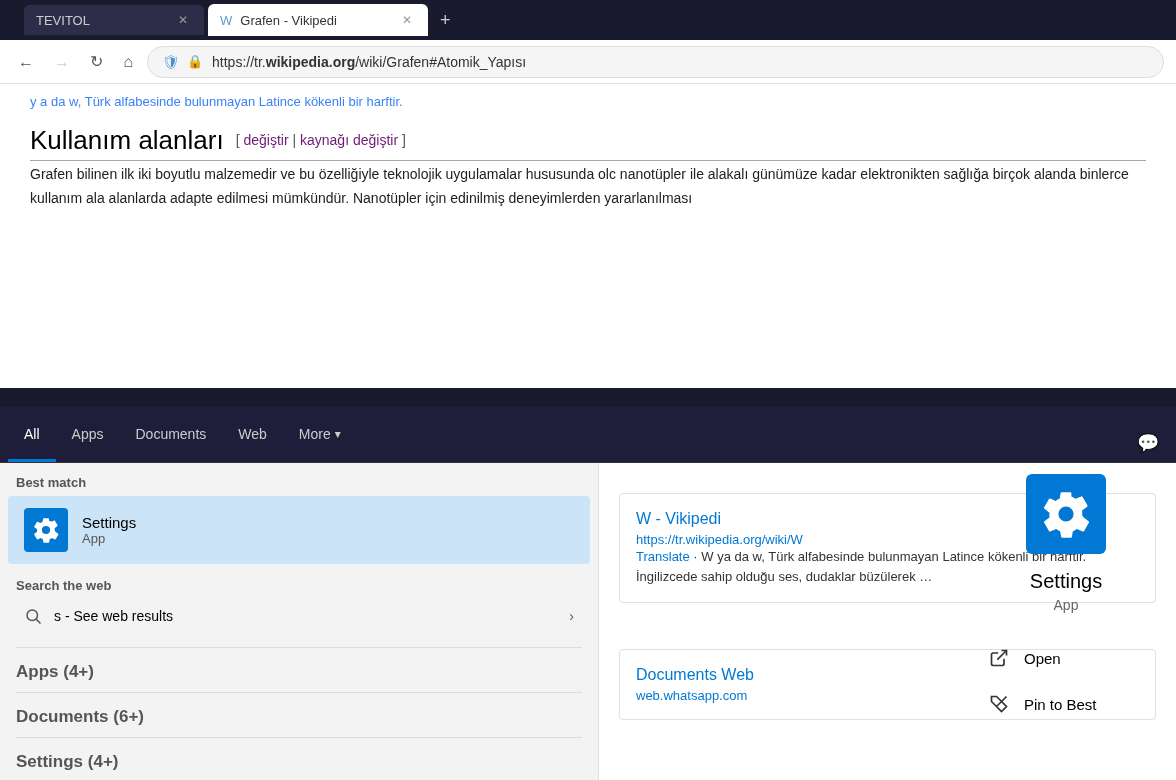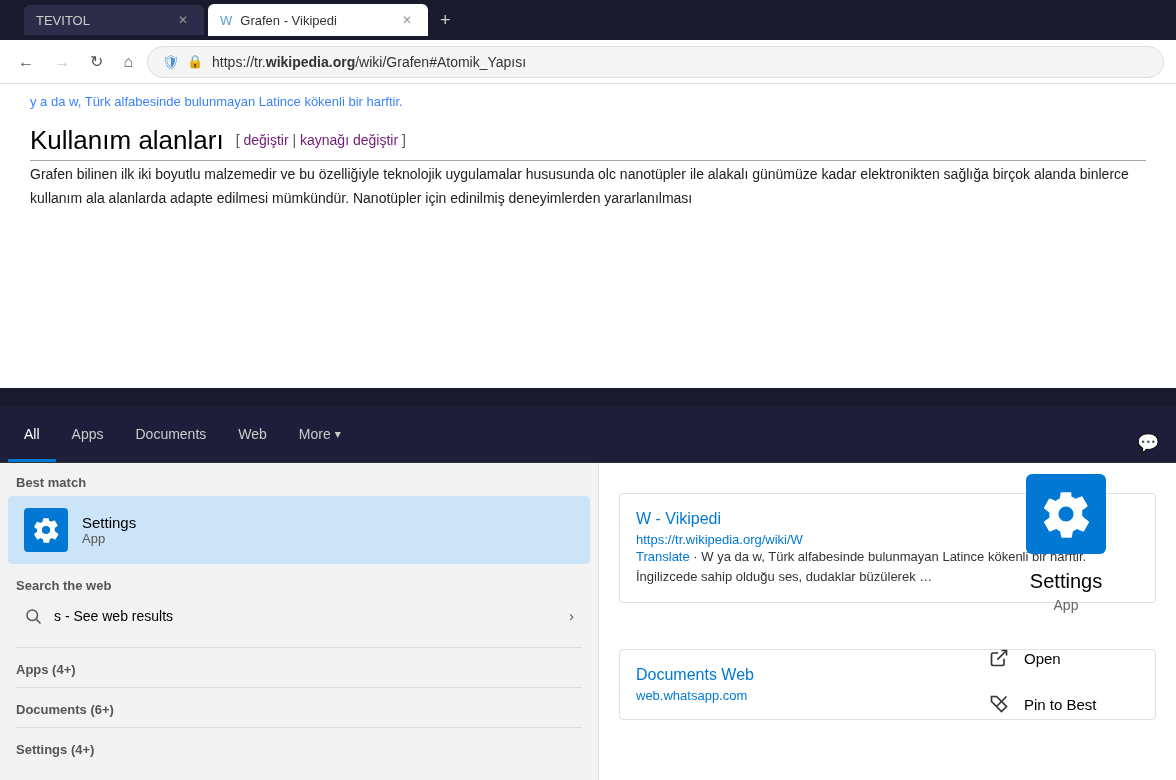--- a/index.html
+++ b/index.html
@@ -290,21 +290,21 @@
       font-size: 14px;
     }
 
     .section-divider {
       height: 1px;
       background: #ddd;
       margin: 6px 16px;
     }
 
     .category-section-label {
-      font-size: 13px;
+      font-size: 17px;
       font-weight: 600;
       color: #555;
       padding: 8px 16px 4px 16px;
     }
 
     
     .search-right {
       flex: 1;
       background: #fff;
       display: flex;

